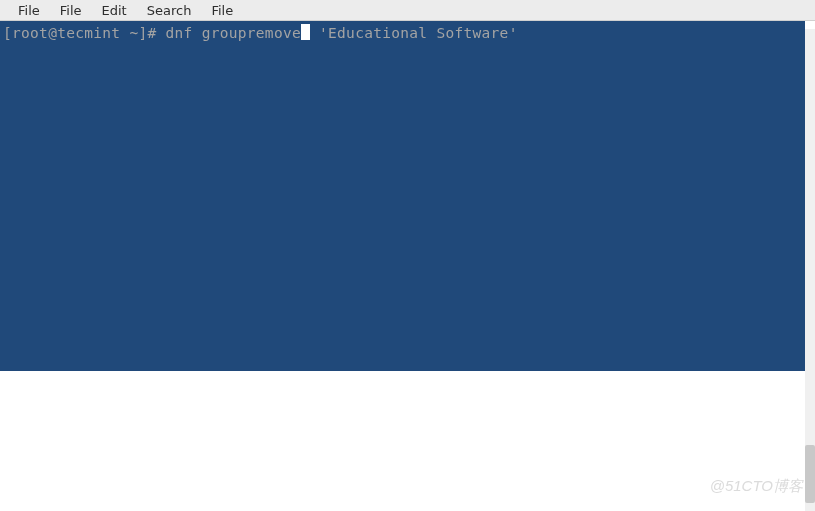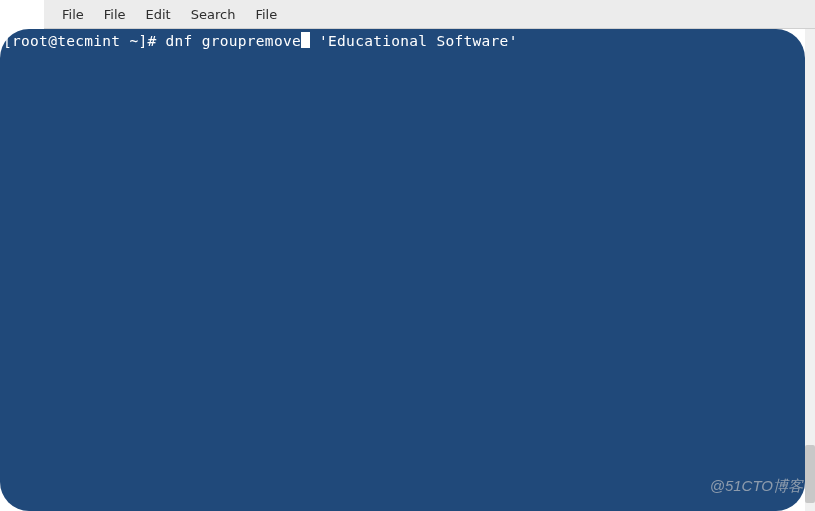--- a/index.html
+++ b/index.html
@@ -10,44 +10,42 @@
     body {
       width: 815px;
       height: 511px;
       background: #ffffff;
       font-family: "DejaVu Sans", Arial, sans-serif;
       overflow: hidden;
       position: relative;
     }
     .menubar {
       background: #ececec;
-      height: 29px;
+      height: 21px;
       display: flex;
       align-items: center;
       padding: 0 8px;
       font-size: 13px;
       color: #2e2e2e;
       border-bottom: 1px solid #d0d0d0;
-      margin-left: 44px;
     }
     .menu-item {
       padding: 4px 10px;
       cursor: pointer;
     }
     .terminal-area {
       background: #20497a;
       width: 805px;
-      height: 482px;
+      height: 350px;
       position: relative;
       font-family: "DejaVu Sans Mono", "Liberation Mono", monospace;
       font-size: 14.5px;
       line-height: 18px;
-      color: #ffffff;
+      color: #a3a3a3;
       padding: 3px 3px;
-      border-radius: 29px;
     }
     .terminal-line {
       white-space: pre;
       letter-spacing: 0.3px;
     }
     .cursor-block {
       background: #ffffff;
       display: inline-block;
       width: 9px;
       height: 16px;

